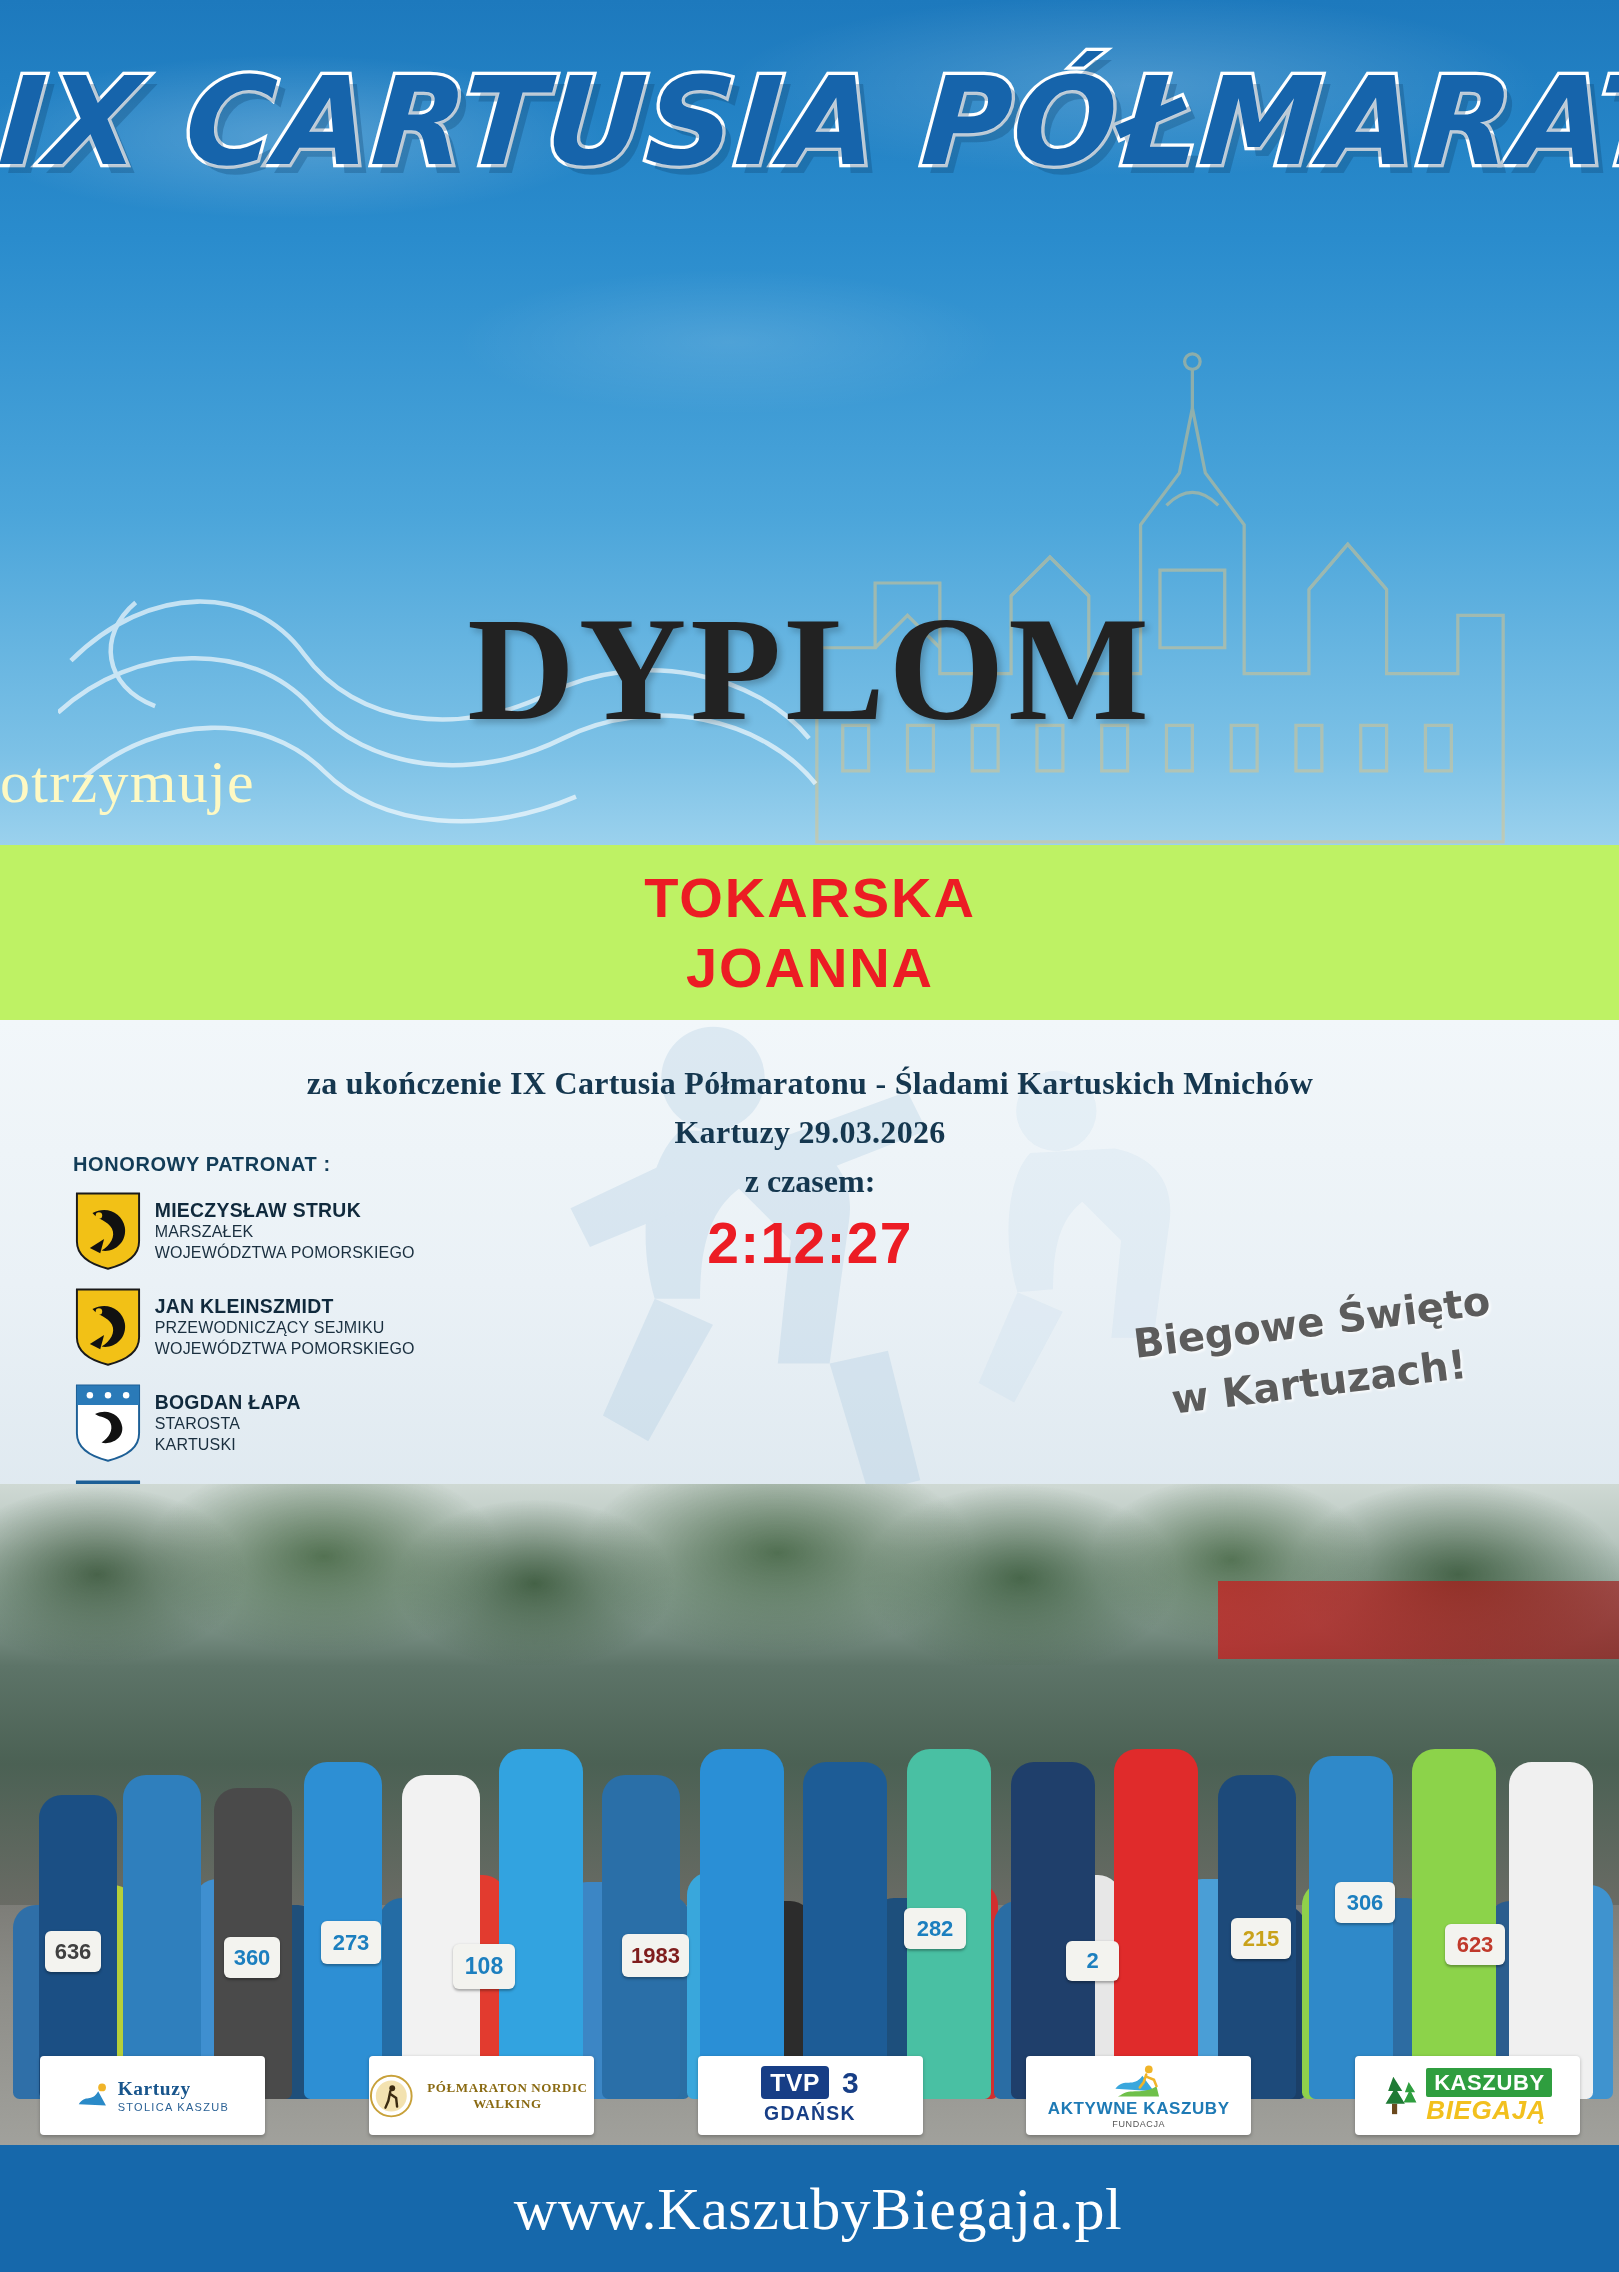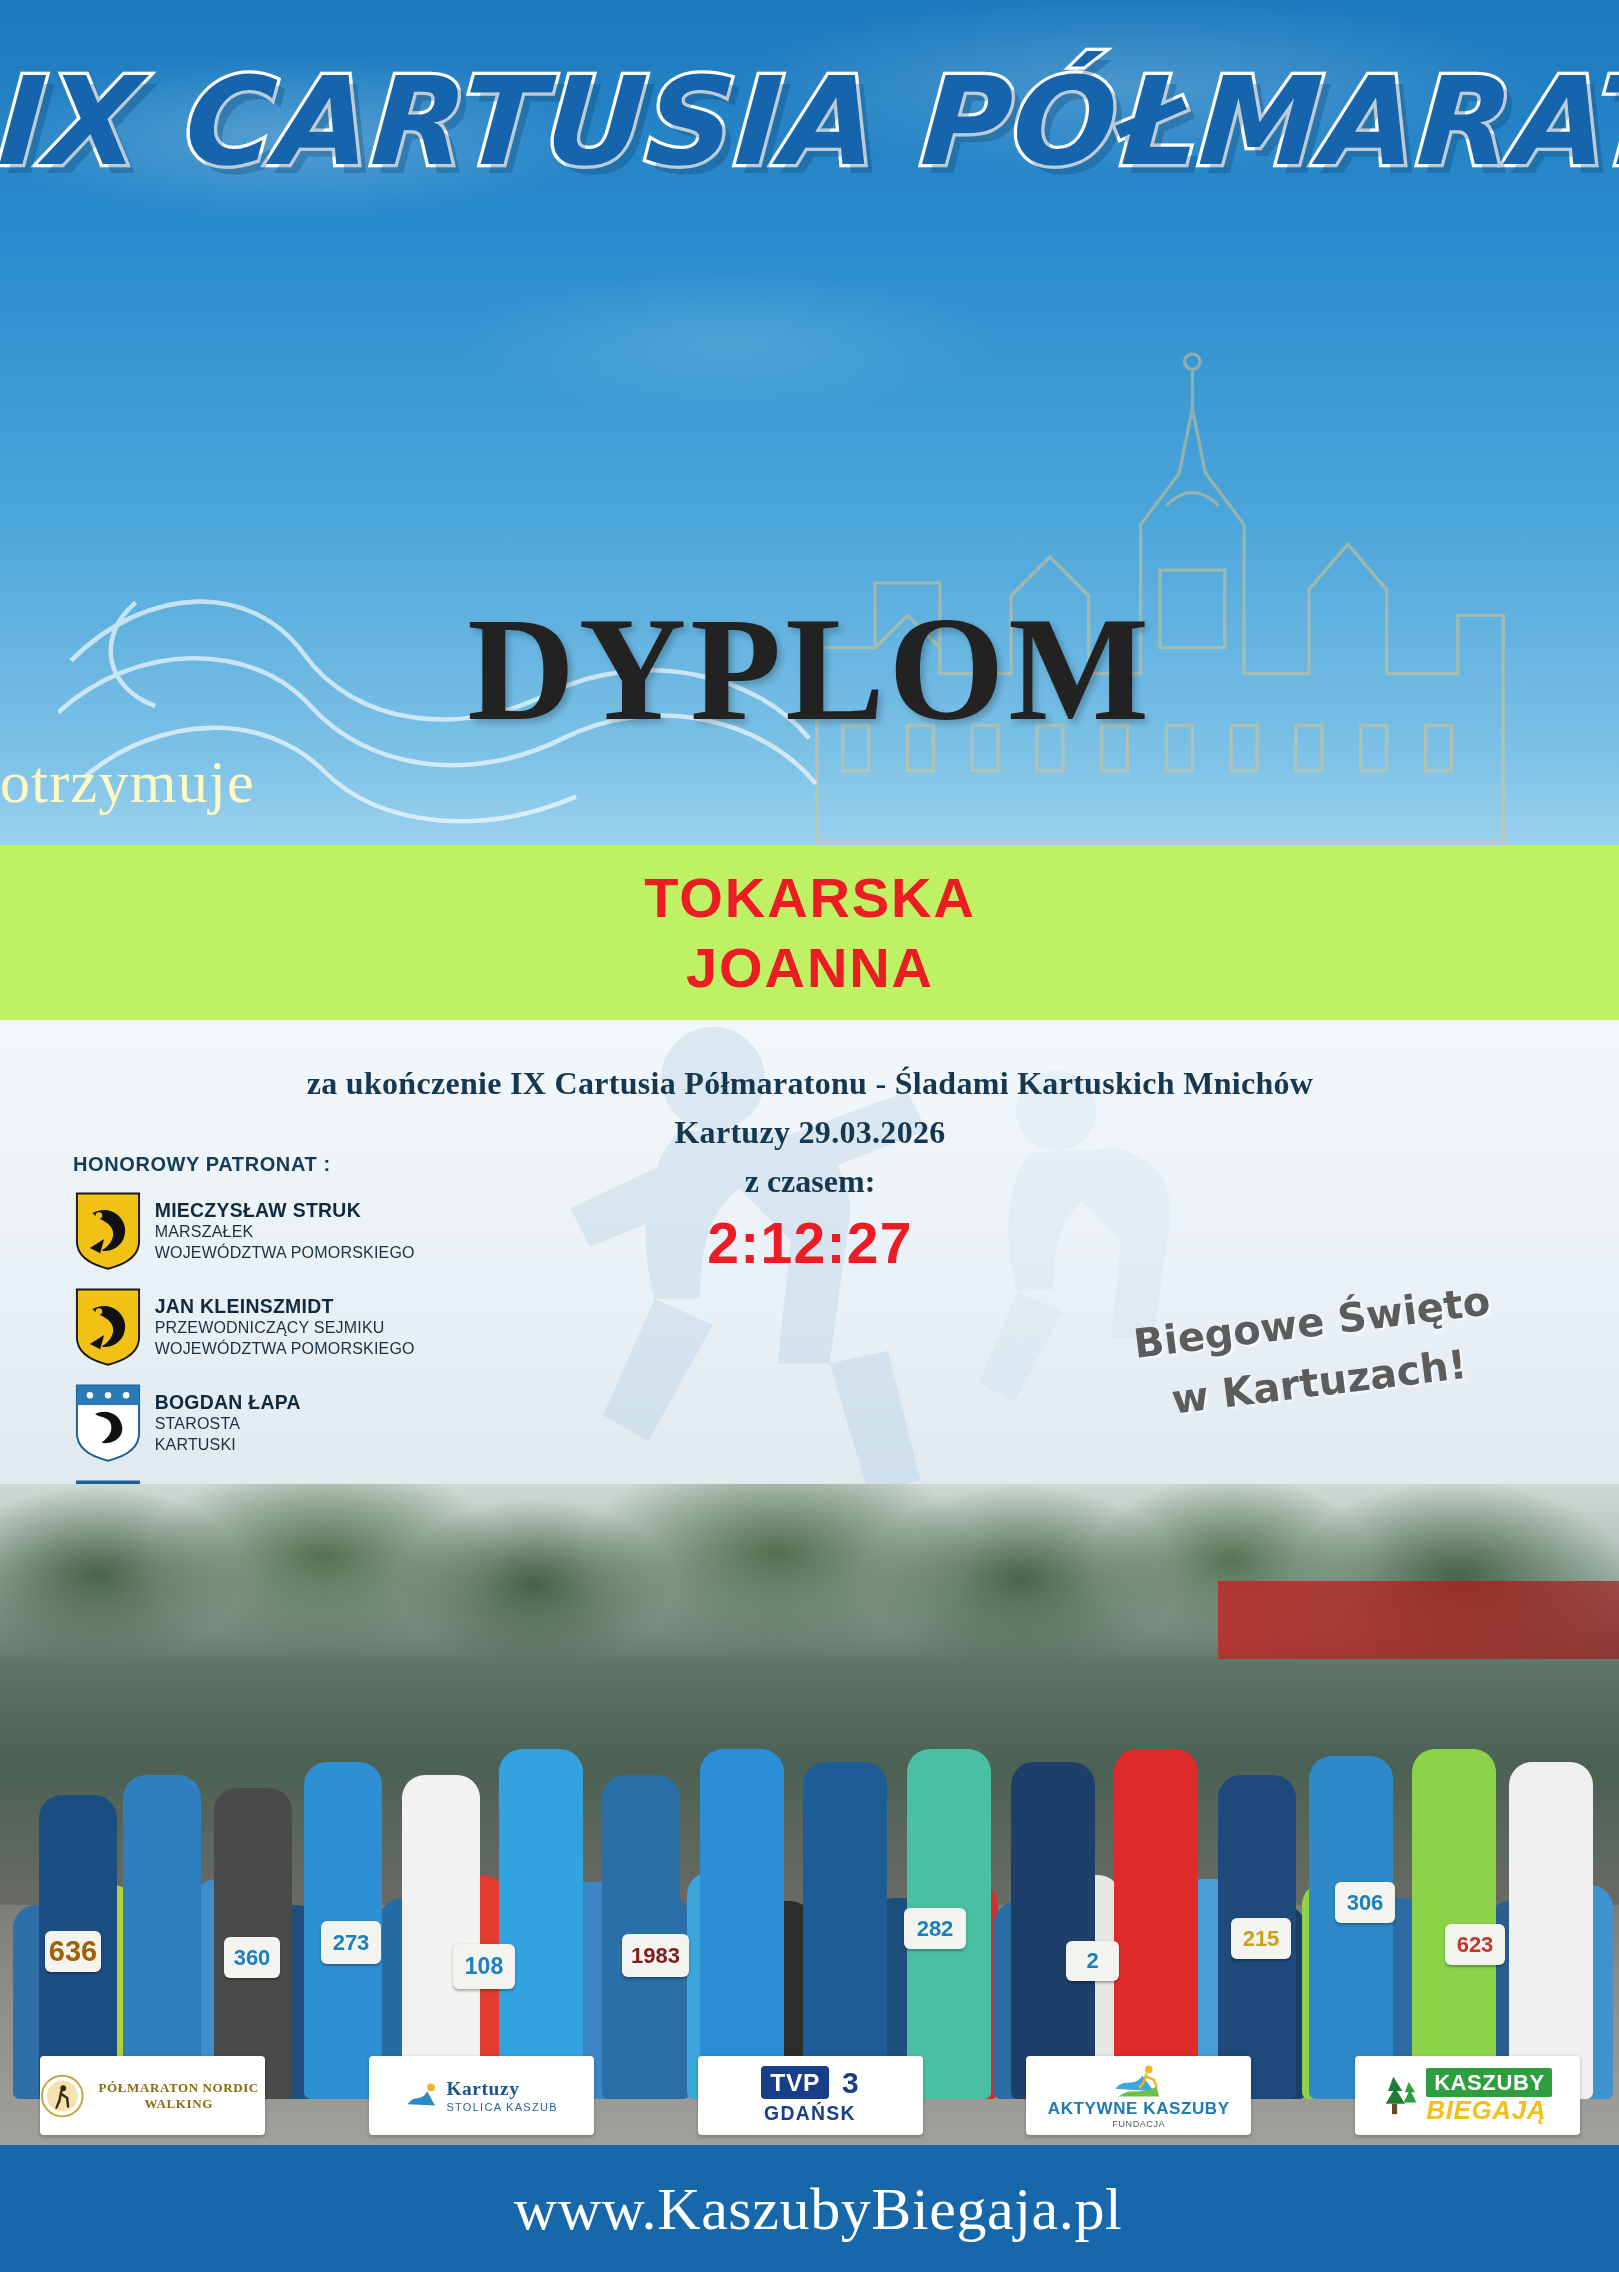--- a/index.html
+++ b/index.html
@@ -662,57 +662,57 @@
       <div class="runner" style="left:700px;width:84px; height:350px; background:#2a8fd6;"></div>
       <div class="runner" style="left:803px;width:84px; height:337px; background:#1d5c96;"></div>
       <div class="runner" style="left:907px;width:84px; height:350px; background:#49c0a3;"></div>
       <div class="runner" style="left:1011px;width:84px; height:337px; background:#1f3f6b;"></div>
       <div class="runner" style="left:1114px;width:84px; height:350px; background:#e02b2b;"></div>
       <div class="runner" style="left:1218px;width:78px; height:324px; background:#1d4a7a;"></div>
       <div class="runner" style="left:1309px;width:84px; height:343px; background:#2f89c9;"></div>
       <div class="runner" style="left:1412px;width:84px; height:350px; background:#8cd34a;"></div>
       <div class="runner" style="left:1509px;width:84px; height:337px; background:#f0f0f0;"></div>
 
-      <div class="bib" style="left:45px;  top:350px; width:56px; height:41px; font-size:29px; color:#a16207;">636</div>
+      <div class="bib" style="left:45px;  top:350px; width:56px; height:41px; font-size:22px; color:#404040;">636</div>
       <div class="bib" style="left:224px; top:356px; width:56px; height:41px; font-size:22px; color:#1c7fbf;">360</div>
       <div class="bib" style="left:321px; top:340px; width:60px; height:43px; font-size:22px; color:#1c7fbf;">273</div>
       <div class="bib" style="left:453px; top:363px; width:62px; height:45px; font-size:23px; color:#1c7fbf;">108</div>
       <div class="bib" style="left:622px; top:353px; width:67px; height:43px; font-size:22px; color:#7f1d1d;">1983</div>
       <div class="bib" style="left:904px;top:327px; width:62px; height:41px; font-size:22px; color:#1c7fbf;">282</div>
       <div class="bib" style="left:1066px;top:360px; width:53px; height:40px; font-size:22px; color:#1c7fbf;">2</div>
       <div class="bib" style="left:1231px;top:337px; width:60px; height:41px; font-size:22px; color:#c9a21a;">215</div>
       <div class="bib" style="left:1335px;top:301px; width:60px; height:41px; font-size:22px; color:#1c7fbf;">306</div>
       <div class="bib" style="left:1445px;top:343px; width:60px; height:41px; font-size:22px; color:#c0392b;">623</div>
     </div>
   </div>
 
   <div class="sponsors">
-
-    <div class="sponsor">
-      <div class="sponsor-inner">
-        <svg width="60" height="60" viewBox="0 0 92 92">
-          <circle cx="46" cy="46" r="42" fill="none" stroke="#c8a13a" stroke-width="4"></circle>
-          <circle cx="46" cy="46" r="32" fill="#f3e2b0"></circle>
-          <circle cx="48" cy="30" r="6" fill="#3a2a10"></circle>
-          <path d="M44 36 L40 56 L34 70 M44 42 L56 50 L58 68" stroke="#3a2a10" stroke-width="5" fill="none" stroke-linecap="round"></path>
-        </svg>
-        <div class="pm-title">PÓŁMARATON NORDIC WALKING</div>
-      </div>
-    </div>
 
     <div class="sponsor">
       <div class="sponsor-inner">
         <svg width="34" height="28.5" viewBox="0 0 52 44">
           <path d="M4 36 C14 20, 24 34, 34 16 L46 38 Z" fill="#2a8ac8"></path>
           <circle cx="40" cy="10" r="6" fill="#f0b429"></circle>
         </svg>
         <div>
           <div class="sponsor-name">Kartuzy</div>
           <div class="sponsor-sub">STOLICA KASZUB</div>
         </div>
+      </div>
+    </div>
+
+    <div class="sponsor">
+      <div class="sponsor-inner">
+        <svg width="60" height="60" viewBox="0 0 92 92">
+          <circle cx="46" cy="46" r="42" fill="none" stroke="#c8a13a" stroke-width="4"></circle>
+          <circle cx="46" cy="46" r="32" fill="#f3e2b0"></circle>
+          <circle cx="48" cy="30" r="6" fill="#3a2a10"></circle>
+          <path d="M44 36 L40 56 L34 70 M44 42 L56 50 L58 68" stroke="#3a2a10" stroke-width="5" fill="none" stroke-linecap="round"></path>
+        </svg>
+        <div class="pm-title">PÓŁMARATON NORDIC WALKING</div>
       </div>
     </div>
 
 
     <div class="sponsor">
       <div class="sponsor-inner">
         <span class="tvp-box">TVP</span>
         <span class="tvp-3">3</span>
       </div>
       <div class="tvp-sub">GDAŃSK</div>

